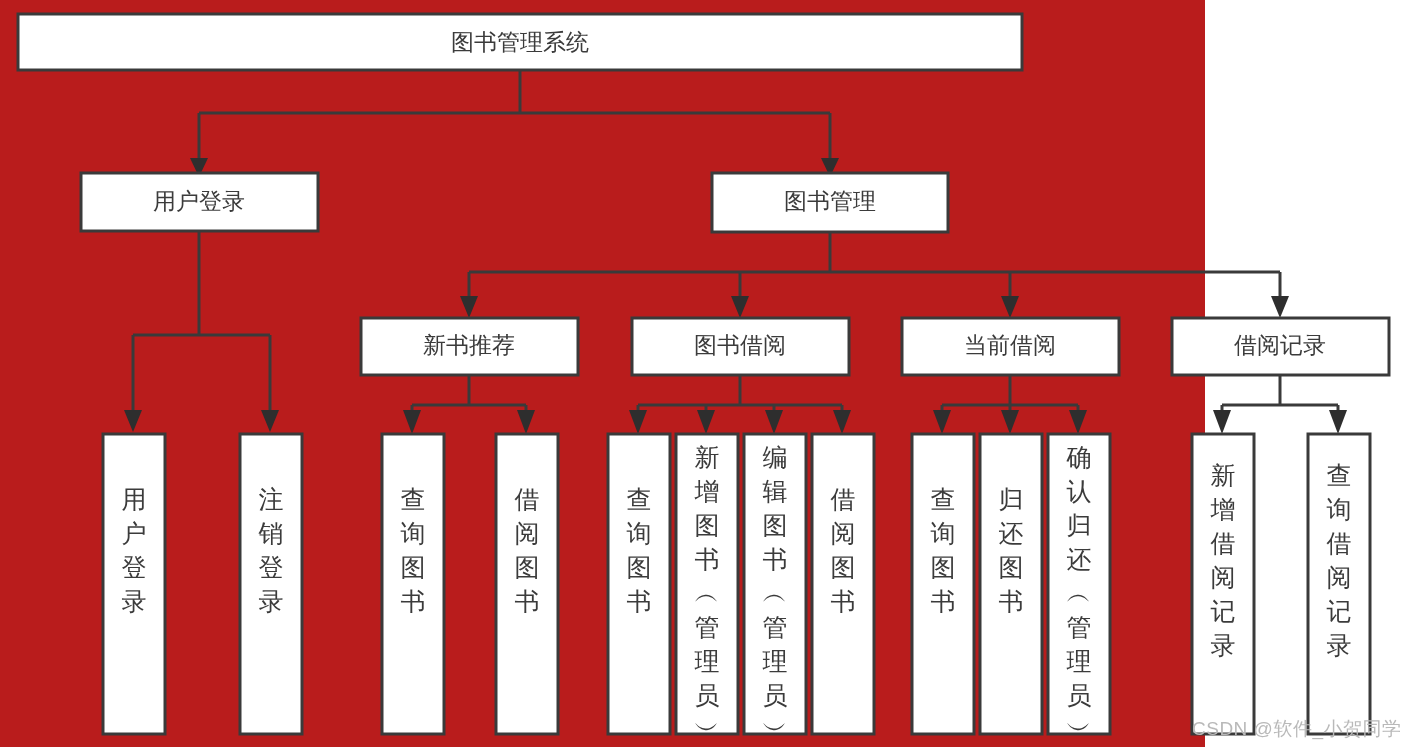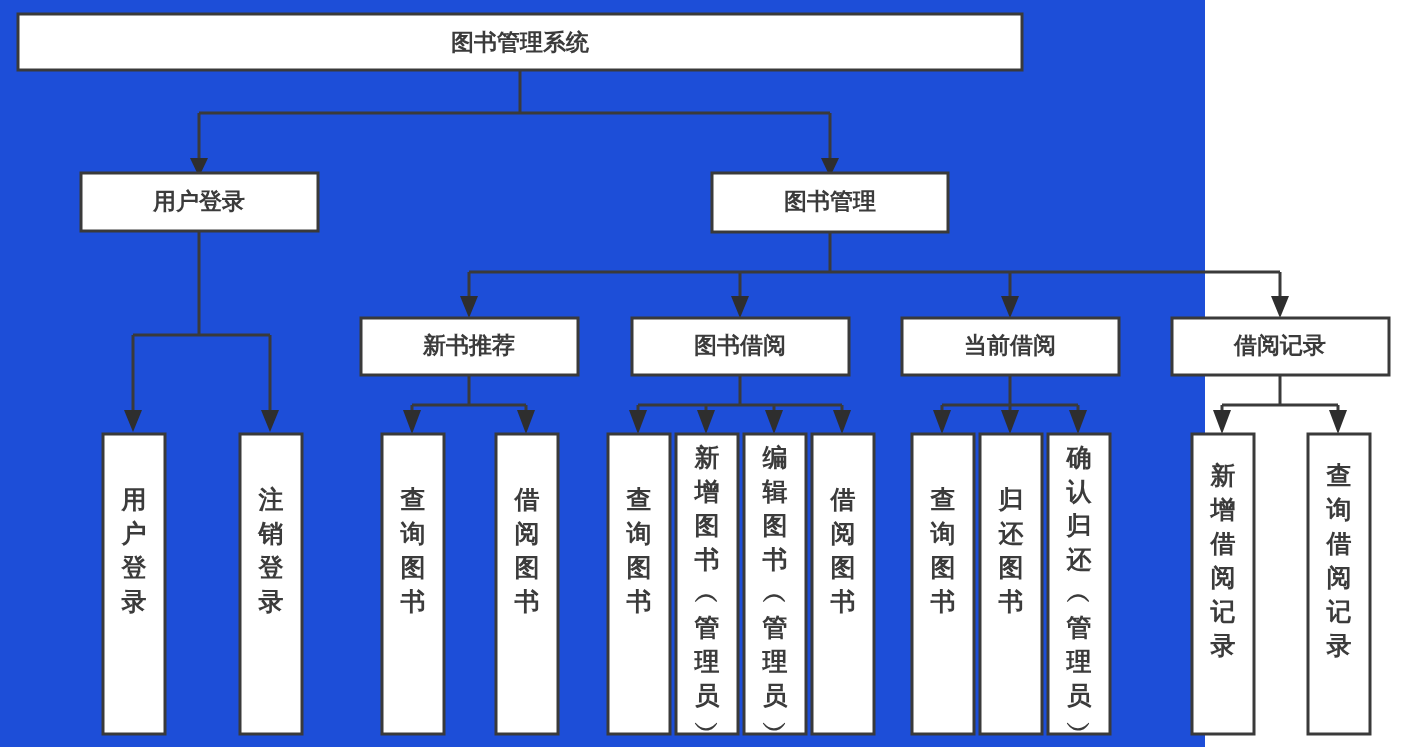--- a/index.html
+++ b/index.html
@@ -1,20 +1,20 @@
 <!DOCTYPE html>
 <html><head>
 <meta charset="utf-8">
 <style>
   html,body{margin:0;padding:0;background:#ffffff;}
   body{
     font-family:"Liberation Sans","DejaVu Sans",sans-serif;
     width:1405px;height:747px;overflow:hidden;
   }
-  #stage{position:relative;width:1205px;height:747px;background:#1d4ed8;font-weight:bold;}
+  #stage{position:relative;width:1205px;height:747px;background:#b91c1c;}
   svg{position:absolute;left:0;top:0;width:1405px;height:747px;display:block;}
   .node-box{fill:#ffffff;stroke:#3a3a3a;stroke-width:3;}
   .connector{stroke:#3a3a3a;stroke-width:3;fill:none;stroke-linecap:butt;}
   .arrow-head{fill:#2e2e2e;stroke:none;}
   .node-label{
     font-family:"Liberation Sans","DejaVu Sans",sans-serif;
     fill:#3b3b3b;
     font-size:23px;
     text-anchor:middle;
     dominant-baseline:middle;
@@ -202,14 +202,15 @@
       <rect class="node-box" x="1192" y="434" width="62" height="300"></rect>
       <text class="vlabel" x="1223" y="484"><tspan x="1223" dy="0">新</tspan><tspan x="1223" dy="34">增</tspan><tspan x="1223" dy="34">借</tspan><tspan x="1223" dy="34">阅</tspan><tspan x="1223" dy="34">记</tspan><tspan x="1223" dy="34">录</tspan></text>
     </g>
     <g>
       <rect class="node-box" x="1308" y="434" width="62" height="300"></rect>
       <text class="vlabel" x="1339" y="484"><tspan x="1339" dy="0">查</tspan><tspan x="1339" dy="34">询</tspan><tspan x="1339" dy="34">借</tspan><tspan x="1339" dy="34">阅</tspan><tspan x="1339" dy="34">记</tspan><tspan x="1339" dy="34">录</tspan></text>
     </g>
 
   </svg>
 
+  <div class="watermark" style="left:1192px; top:716px;">CSDN @软件_小贺同学</div>
 
 </div>
 
 </body></html>

